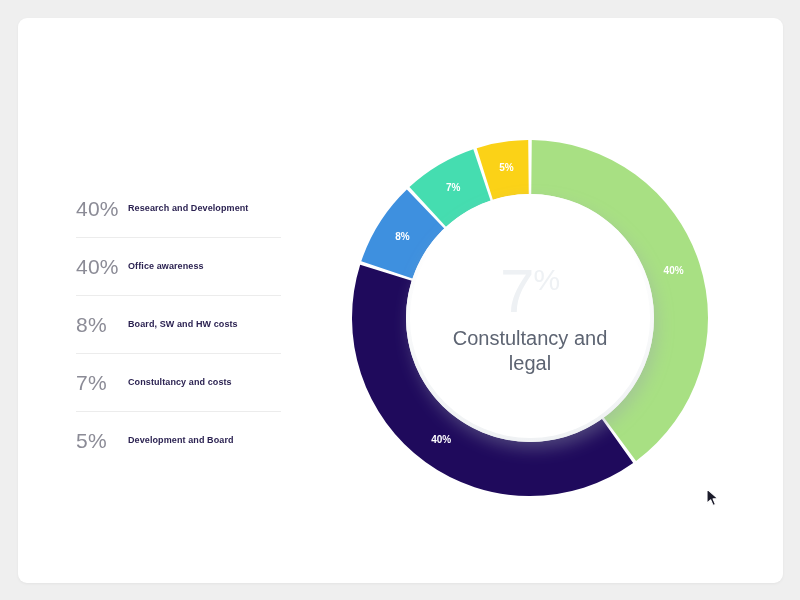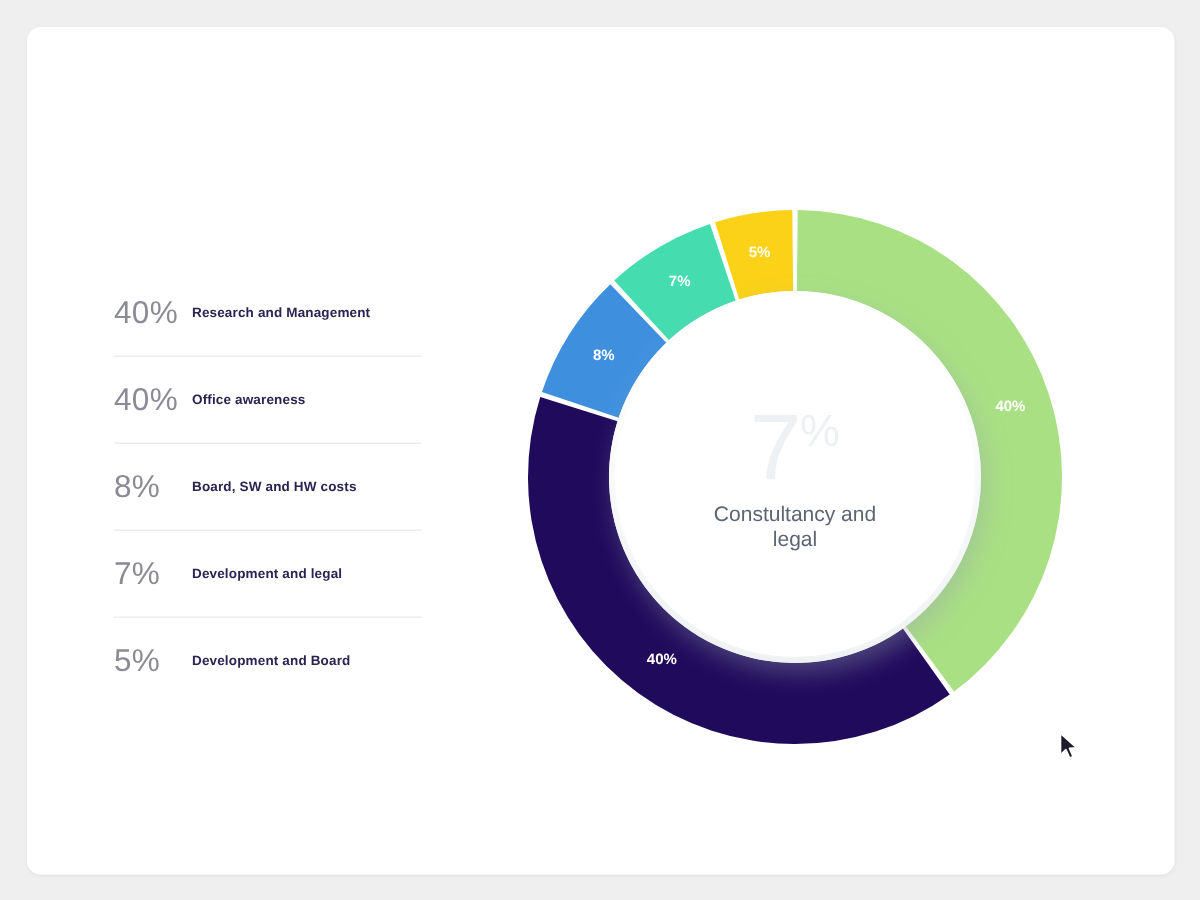--- a/index.html
+++ b/index.html
@@ -76,21 +76,21 @@
     font-size:62px;
     font-weight:400;
     color:#eef1f4;
     line-height:1;
     letter-spacing:-1px;
     margin-bottom:-4px;
   }
   .center-pct .sym{font-size:30px;vertical-align:super;letter-spacing:0;}
   .center-name{
     margin-top:8px;
-    font-size:14px;
+    font-size:20px;
     font-weight:400;
     color:#5d6472;
     text-align:center;
     line-height:1.25;
     max-width:175px;
   }
 
   
   .cursor{
     position:absolute;
@@ -102,36 +102,36 @@
 </head>
 <body>
 
 <div class="stage">
   <div class="card">
 
     <div class="legend">
 
       <div class="legend-row">
         <div class="legend-pct">40%</div>
-        <div class="legend-label">Research and Management</div>
+        <div class="legend-label">Research and Development</div>
       </div>
 
       <div class="legend-row">
         <div class="legend-pct">40%</div>
         <div class="legend-label">Office awareness</div>
       </div>
 
       <div class="legend-row">
         <div class="legend-pct">8%</div>
         <div class="legend-label">Board, SW and HW costs</div>
       </div>
 
       <div class="legend-row">
         <div class="legend-pct">7%</div>
-        <div class="legend-label">Development and legal</div>
+        <div class="legend-label">Constultancy and costs</div>
       </div>
 
       <div class="legend-row">
         <div class="legend-pct">5%</div>
         <div class="legend-label">Development and Board</div>
       </div>
 
     </div>
 
     <div class="donut-wrap">

